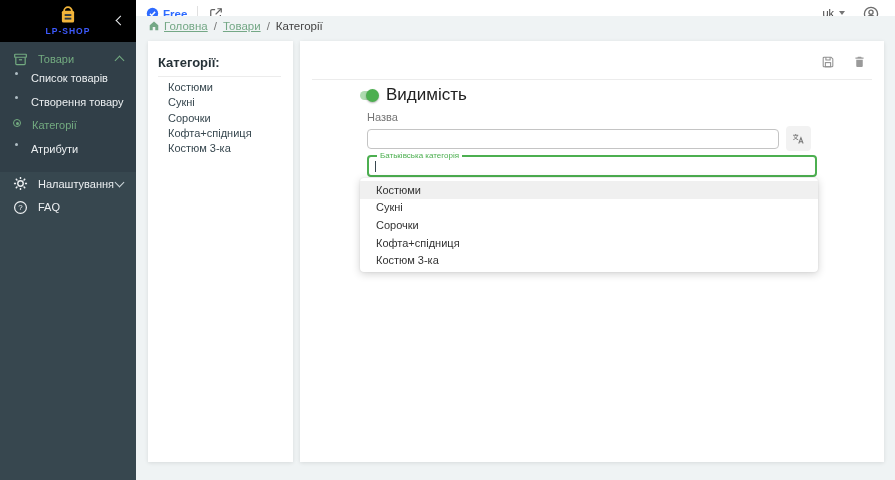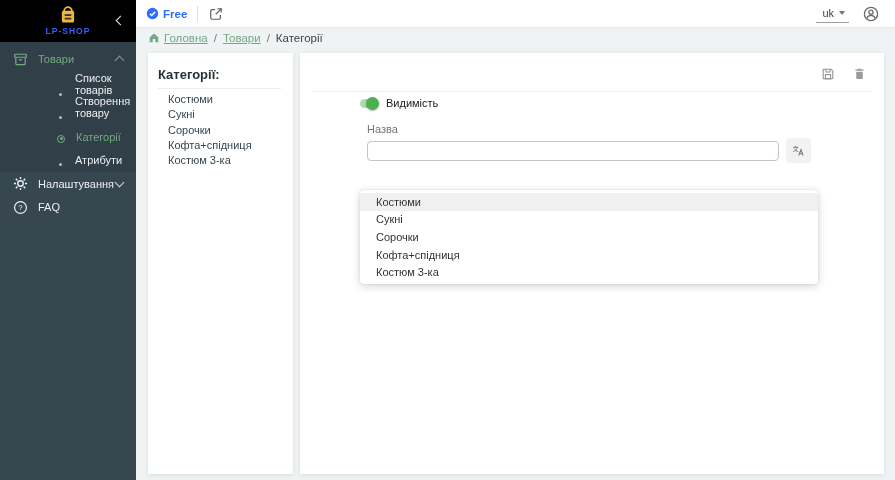--- a/index.html
+++ b/index.html
@@ -14,62 +14,62 @@
   .logo-text{font-size:8.5px;font-weight:bold;letter-spacing:1px;color:#3d5afe;margin-top:2px;}
   .collapse-btn{position:absolute;right:12px;top:10px;color:#eceff1;}
   .chev{display:inline-block;width:6px;height:6px;border-right:1.5px solid currentColor;border-bottom:1.5px solid currentColor;}
   .chev.up{transform:rotate(-135deg);margin-top:3px;}
   .chev.down{transform:rotate(45deg);margin-bottom:2px;}
   .chev.left{transform:rotate(135deg);}
   .prod-group{background:#313f48;padding:4px 0 6px 0;}
   .prod-header{height:26px;display:flex;align-items:center;padding:0 13px;color:#73ab80;cursor:pointer;}
   .prod-header .mi{margin-right:10px;display:flex;}
   .prod-header .lbl{flex:1;font-size:11px;}
-  .subitem{height:23.5px;display:flex;align-items:flex-end;padding-left:15px;cursor:pointer;font-size:11px;color:#eceff1;margin-left:44px;}
+  .subitem{height:23.5px;display:flex;align-items:flex-start;padding-left:15px;cursor:pointer;font-size:11px;color:#eceff1;}
   .subitem .dot{width:3px;height:3px;border-radius:50%;background:#b0bec5;margin-right:13px;position:relative;flex:0 0 auto;}
   .subitem.active{color:#73ab80;}
   .subitem.active .dot{width:6px;height:6px;margin-left:-2px;margin-right:11px;background:transparent;border:1px solid #73ab80;}
   .subitem.active .dot::after{content:"";position:absolute;inset:1.5px;border-radius:50%;background:#73ab80;}
   .nav-item{height:23.5px;display:flex;align-items:center;padding:0 13px;cursor:pointer;font-size:11px;color:#eceff1;}
   .nav-item .mi{margin-right:10px;display:flex;width:15px;justify-content:center;}
   .nav-item .lbl{flex:1;}
   .nav-item .chev{color:#cfd8dc;}
   #sidebar-bottom{position:absolute;left:0;bottom:14px;width:136px;}
   
   #topbar{position:absolute;left:136px;top:0;width:759px;height:27px;background:#fff;border-bottom:1px solid #e7e7e7;display:flex;align-items:center;}
   .free-badge{display:flex;align-items:center;gap:4px;margin-left:10px;cursor:pointer;}
   .free-badge .txt{color:#2e6bff;font-weight:bold;font-size:11.5px;}
   .tb-divider{width:1px;height:16px;background:#e0e0e0;margin:0 9px 0 10px;}
   .tb-spacer{flex:1;}
   .lang-select{display:flex;align-items:center;gap:5px;border-bottom:1px solid #9e9e9e;padding:2px 4px 3px 6px;margin-right:14px;cursor:pointer;}
   .lang-select .lang{font-size:11px;color:#424242;}
   .caret-down{width:0;height:0;border-left:3.5px solid transparent;border-right:3.5px solid transparent;border-top:4px solid #757575;}
   .account-btn{margin-right:16px;display:flex;cursor:pointer;}
   
-  #main{position:absolute;left:136px;top:28px;width:759px;height:396px;background:#eff3f4;}
+  #main{position:absolute;left:136px;top:16px;width:759px;height:396px;background:#eff3f4;}
   .breadcrumb{position:absolute;left:12px;top:4px;display:flex;align-items:center;gap:6px;font-size:11.5px;}
   .bc-link{color:#74a886;text-decoration:underline;cursor:pointer;display:flex;align-items:center;gap:4px;}
   .bc-sep{color:#757575;}
   .bc-current{color:#424242;}
   .card{position:absolute;background:#fff;border-radius:0;box-shadow:0 1px 4px rgba(0,0,0,.10);}
   
   #cat-card{left:12px;top:25px;width:145px;height:421px;}
   .cat-title{margin:14px 10px 0 10px;font-size:13px;font-weight:bold;color:#263238;}
   .cat-divider{height:1px;background:#ececec;margin:6px 12px 2px 10px;}
   .cat-item{height:15px;line-height:15px;padding-left:20px;font-size:11px;color:#37474f;cursor:pointer;margin-top:0.2px;}
   .cat-list{padding-top:1px;}
   
   #edit-card{left:164px;top:25px;width:584px;height:421px;}
   .icons-row{display:flex;justify-content:flex-end;gap:13px;padding:12px 16px 8px 16px;}
   .icon-btn{width:18px;height:18px;display:flex;align-items:center;justify-content:center;cursor:pointer;background:none;border:none;padding:0;}
   .edit-divider{height:1px;background:#ececec;margin:0 12px;}
   .toggle-row{position:absolute;left:60px;top:44px;display:flex;align-items:center;gap:9px;cursor:pointer;}
   .switch{position:relative;width:17px;height:9px;border-radius:5px;background:rgba(76,175,80,.45);}
   .switch .thumb{position:absolute;right:-2px;top:-2px;width:13px;height:13px;border-radius:50%;background:#4caf50;box-shadow:0 1px 2px rgba(0,0,0,.3);}
-  .toggle-label{font-size:11px;color:#212121;}
+  .toggle-label{font-size:17px;color:#212121;}
   .field-label{position:absolute;left:67px;top:70px;font-size:11px;color:#757575;}
   .name-input{position:absolute;left:67px;top:88px;width:412px;height:20px;border:1px solid #c4c4c4;border-radius:4px;background:#fff;font-size:12px;padding:0 6px;box-sizing:border-box;outline:none;font-family:"Liberation Sans",sans-serif;}
   .translate-btn{position:absolute;left:486px;top:85px;width:25px;height:25px;background:#f2f2f2;border:none;border-radius:4px;display:flex;align-items:center;justify-content:center;cursor:pointer;}
   .parent-wrap{position:absolute;left:67px;top:114px;width:450px;height:22px;border:2px solid #4caf50;border-radius:4px;box-sizing:border-box;background:#fff;}
   .parent-float-label{position:absolute;left:8px;top:-6px;background:#fff;padding:0 3px;font-size:8px;color:#4caf50;line-height:10px;}
   .parent-input{position:absolute;inset:0;border:none;outline:none;background:transparent;font-size:12px;padding:0 6px;font-family:"Liberation Sans",sans-serif;}
   .fake-caret{position:absolute;left:6px;top:4px;width:1px;height:11px;background:#37474f;}
   .menu{position:absolute;left:60px;top:137px;width:458px;background:#fff;border-radius:4px;box-shadow:0 2px 8px rgba(0,0,0,.18),0 0 2px rgba(0,0,0,.10);padding:3px 0;z-index:5;}
   .menu-item{height:17.6px;display:flex;align-items:center;padding:0 16px;font-size:11px;color:#333;cursor:pointer;}
   .menu-item.highlighted{background:#f0f0f0;}
@@ -254,20 +254,25 @@
       <svg width="14" height="14" viewBox="0 0 16 16">
         <g stroke="#757575" fill="none" stroke-width="1.1">
           <path d="M1.3 3.4h6.4M4.5 1.9v1.5M6.7 3.4c-.4 2.4-2.7 4.6-5.1 5.4M2.9 4.9c.8 1.9 2.8 3.5 4.7 4"></path>
         </g>
         <g stroke="#757575" fill="none" stroke-width="1.25">
           <path d="M8.3 13.6L11 6.4l2.7 7.2M9.3 11.3h3.6"></path>
         </g>
       </svg>
     </button>
 
+    <div class="parent-wrap">
+      <span class="parent-float-label">Батьківська категорія</span>
+      <input class="parent-input" type="text" value="" style="">
+      <span class="fake-caret"></span>
+    </div>
 
     <div class="menu">
         <div class="menu-item highlighted">Костюми</div>
         <div class="menu-item">Сукні</div>
         <div class="menu-item">Сорочки</div>
         <div class="menu-item">Кофта+спідниця</div>
         <div class="menu-item">Костюм 3-ка</div>
       </div>
   </div>
 </div>

